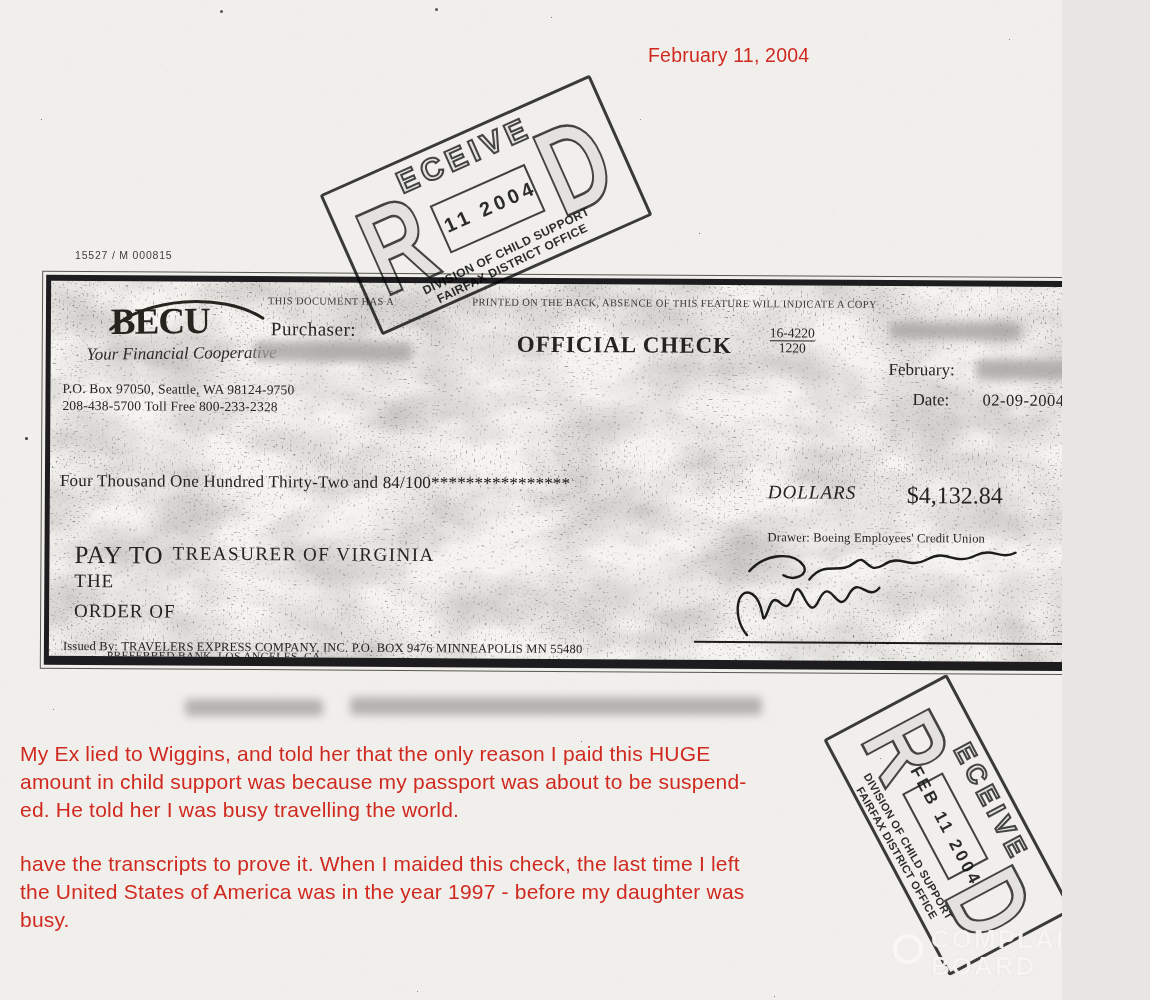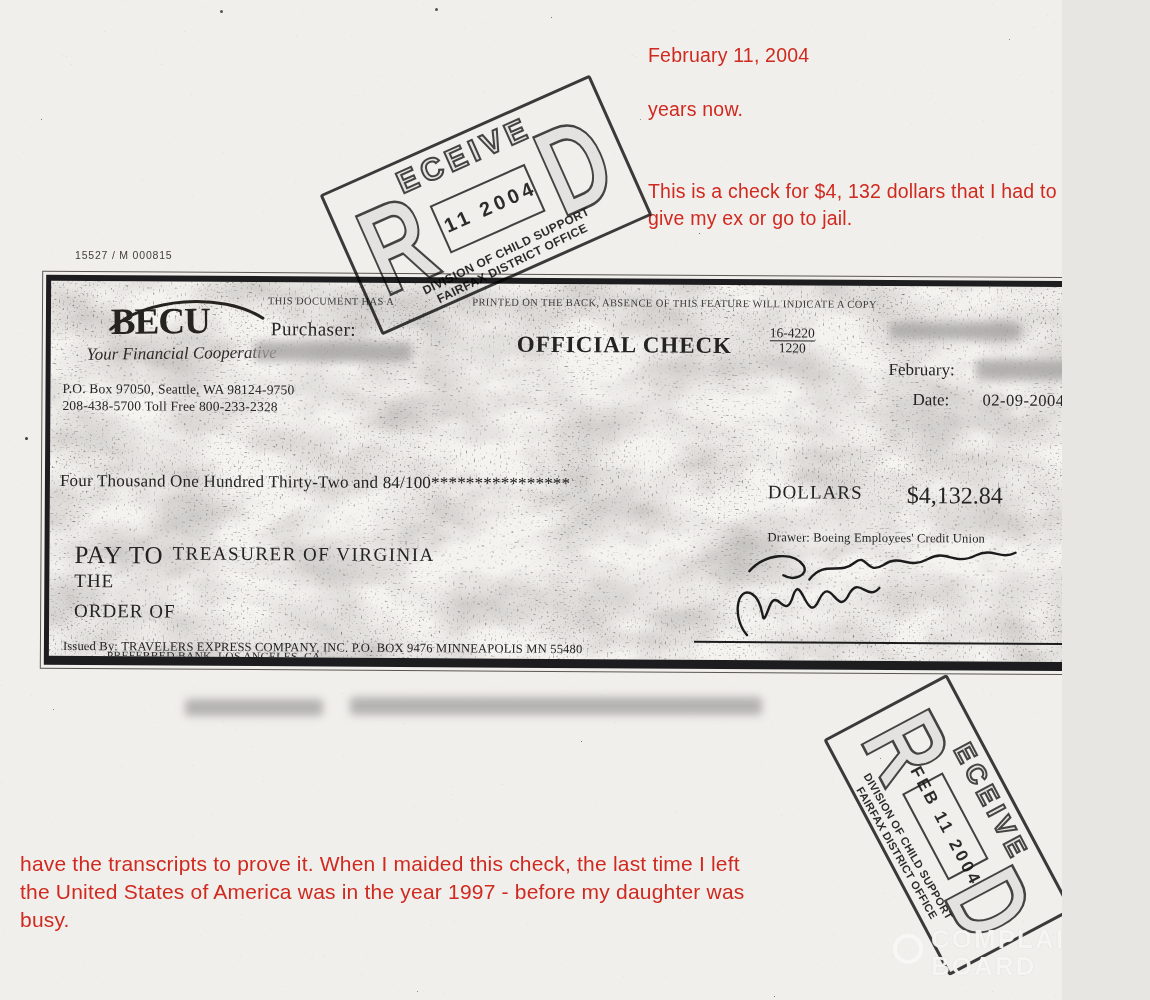--- a/index.html
+++ b/index.html
@@ -34,21 +34,21 @@
   .purchaser{left:220px;top:36px;font-size:19px;letter-spacing:.5px;}
   .official-title{left:466px;top:48px;font-size:23px;font-weight:700;letter-spacing:1px;}
   .routing{left:679px;top:41px;font-size:13.5px;text-align:center;line-height:14px;margin-left:40px;}
   .routing .rt-bot{border-top:1.2px solid #242322;padding:0 4px;}
   .cashbox-label{left:838px;top:74px;font-size:17px;}
   .date-label{left:862px;top:104px;font-size:17px;}
   .date-value{left:932px;top:104px;font-size:16.5px;letter-spacing:.5px;}
   .addr1{left:12px;top:100px;font-size:13.5px;letter-spacing:.2px;}
   .addr2{left:12px;top:117px;font-size:13.5px;letter-spacing:.2px;}
   .amount-words{left:10px;top:190px;font-size:17px;letter-spacing:.2px;white-space:nowrap;}
-  .dollars-label{left:718px;top:196px;font-size:19px;letter-spacing:1px;}
+  .dollars-label{left:718px;top:196px;font-size:19px;letter-spacing:1px;font-style:italic;}
   .amount-value{left:857px;top:196px;font-size:24px;}
   .drawer-line{left:718px;top:245px;font-size:12.5px;letter-spacing:.2px;}
   .payto1{left:25px;top:260px;font-size:25px;letter-spacing:1px;}
   .payto2{left:25px;top:289px;font-size:19px;letter-spacing:1px;}
   .payto3{left:25px;top:319px;font-size:19px;letter-spacing:1px;}
   .payee{left:123px;top:261px;font-size:19px;letter-spacing:1.5px;}
   .sig-line{left:645px;top:356px;width:372px;height:2px;background:#1c1c1c;}
   .issued-by{left:14px;top:358px;font-size:12.5px;letter-spacing:.2px;white-space:nowrap;}
   .clearing{left:58px;top:368px;font-size:11.5px;letter-spacing:.3px;color:#2a2927;}
 
@@ -125,25 +125,20 @@
         <feColorMatrix type="matrix" values="0 0 0 0 0.2  0 0 0 0 0.19  0 0 0 0 0.18  1.1 1.1 1.1 0 -2.2"></feColorMatrix>
         </filter>
     </defs>
     <rect width="100%" height="100%" filter="url(#pgspeck)" opacity="0.45"></rect>
   </svg>
 
   <div class="abs speck" style="left:220px;top:10px"></div>
 
   <div class="abs red-note" style="left:648px;top:42px">February 11, 2004</div>
   <div class="abs red-note" style="left:648px;top:96px">
-    <div>years now.</div>
-  </div>
-  <div class="abs red-note" style="left:648px;top:178px">
-    <div>This is a check for $4, 132 dollars that I had to</div>
-    <div>give my ex or go to jail.</div>
   </div>
 
   <div class="abs print-code">15527 / M 000815</div>
 
   <div class="abs check">
 
     <svg class="abs-fill" aria-hidden="true">
       <defs>
         <filter id="ckblotch">
             <feTurbulence type="fractalNoise" baseFrequency="0.012 0.02" numOctaves="3" seed="11"></feTurbulence>
@@ -204,20 +199,25 @@
     </svg>
     <div class="abs sig-line"></div>
 
     <div class="abs issued-by serif">Issued By: TRAVELERS EXPRESS COMPANY, INC. P.O. BOX 9476 MINNEAPOLIS MN 55480</div>
     <div class="abs clearing serif">PREFERRED BANK, LOS ANGELES, CA</div>
   </div>
 
   <div class="redact" style="left:185px;top:699px;width:138px;height:17px;z-index:3"></div>
   <div class="redact" style="left:350px;top:697px;width:412px;height:18px;z-index:3"></div>
 
+  <div class="abs red-note-lg" style="left:20px;top:740px;z-index:4">
+    <div>My Ex lied to Wiggins, and told her that the only reason I paid this HUGE</div>
+    <div>amount in child support was because my passport was about to be suspend-</div>
+    <div>ed. He told her I was busy travelling the world.</div>
+  </div>
   <div class="abs red-note-lg" style="left:20px;top:850px;z-index:4">
     <div>have the transcripts to prove it. When I maided this check, the last time I left</div>
     <div>the United States of America was in the year 1997 - before my daughter was</div>
     <div>busy.</div>
   </div>
 
   <div class="stamp stamp-top">
     <span class="big-letter">R</span>
     <div class="stamp-mid">
       <span class="eceive">ECEIVE</span>

